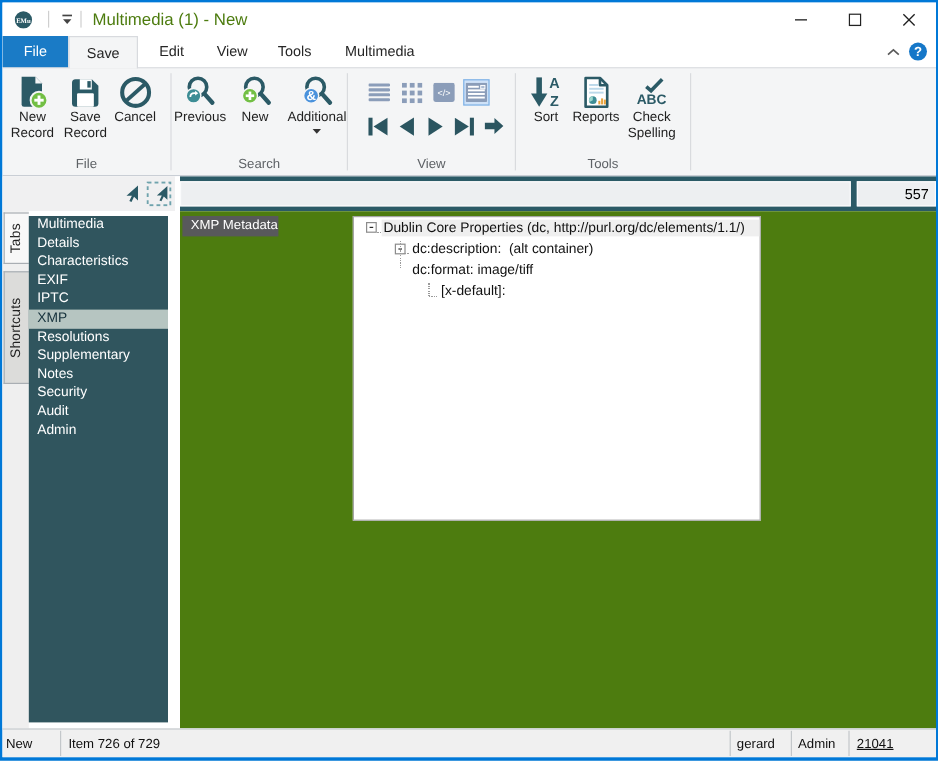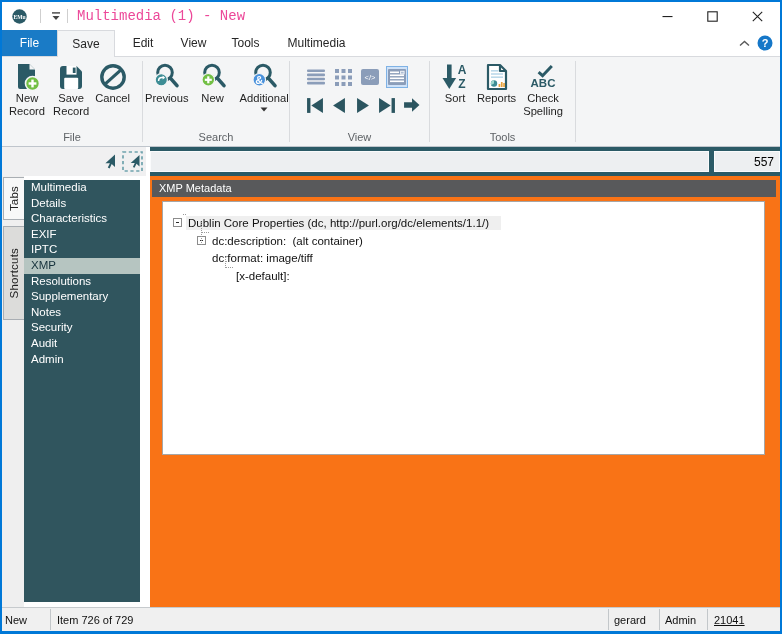--- a/index.html
+++ b/index.html
@@ -14,21 +14,21 @@
     position:relative;
   }
   
   .titlebar { height:28px; background:#ffffff; display:flex; align-items:center; flex:0 0 auto; }
   .tb-left { display:flex; align-items:center; height:100%; }
   .emu-logo { margin-left:10px; width:15px; height:15px; }
   .tb-sep { width:1px; height:14px; background:#cfcfcf; }
   .tb-sep.s1 { margin-left:13px; margin-right:8px; }
   .tb-sep.s2 { margin-left:5px; margin-right:9px; }
   .qat-btn { width:13px; height:14px; display:flex; align-items:center; justify-content:center; }
-  .window-title { font-size:14px; color:#ec4899; margin-left:0; white-space:nowrap;font-family:Liberation Mono, monospace; }
+  .window-title { font-size:14px; color:#4d7c0f; margin-left:0; white-space:nowrap; }
   .tb-controls { margin-left:auto; display:flex; height:100%; }
   .tb-btn { width:45px; height:100%; display:flex; align-items:center; justify-content:center; }
   
   .tabrow { height:27px; background:#ffffff; display:flex; align-items:stretch; border-bottom:1px solid #d8dade; flex:0 0 auto; position:relative; }
   .rtab { display:flex; align-items:center; justify-content:center; font-size:12px; color:#262626; padding:0; position:relative; }
   .rtab.file { background:#1a7bc6; color:#ffffff; width:55px; }
   .rtab.active { background:#f4f5f6; border:1px solid #d8dade; border-bottom:none; margin-bottom:-1px; z-index:2; width:58px; }
   .tabrow-right { margin-left:auto; display:flex; align-items:center; gap:5px; padding-right:7px; }
   .chev-btn { width:16px; height:16px; display:flex; align-items:center; justify-content:center; }
   
@@ -61,23 +61,23 @@
   .tabstrip { width:22px; flex:0 0 auto; background:#efefef; display:flex; flex-direction:column; align-items:flex-end; padding-top:1px; }
   .vtab { width:21px; display:flex; align-items:center; justify-content:center; border:1px solid #a9aeb3; border-right:none; background:#dcdcda; }
   .vtab span { writing-mode:vertical-rl; transform:rotate(180deg); font-size:11.5px; color:#222; letter-spacing:0.2px; }
   .vtab.active { background:#f8f8f8; }
   .vtab.tabs { height:43px; }
   .vtab.shortcuts { height:94px; margin-top:6px; }
   .sidelist { width:116px; flex:0 0 auto; background:#30555e; margin-top:4px; margin-bottom:4px; height:422px; }
   .sideitem { height:15.6px; line-height:15.6px; padding-left:7px; font-size:11.5px; color:#ffffff; white-space:nowrap; }
   .sideitem.selected { background:#b6c5c1; color:#16323c; }
   .bodygap { width:10px; flex:0 0 auto; background:#ffffff; }
-  .mainpanel { flex:1 1 auto; background:#f97316; display:flex; flex-direction:column; min-width:0; }
+  .mainpanel { flex:1 1 auto; background:#4d7c0f; display:flex; flex-direction:row; min-width:0;gap:46px; }
   .panelheader { margin:4px 4px 0 2px; height:17px; background:#58595b; color:#ffffff; font-size:11px; line-height:17px; padding-left:7px; }
-  .treebox { margin:4px 15px 0 12px; height:254px; border:1px solid #a6a6a6; background:#ffffff; position:relative; padding-top:12px; overflow:hidden; }
+  .treebox { margin:4px 15px 0 12px; height:254px; border:1px solid #a6a6a6; background:#ffffff; position:relative; padding-top:0; overflow:hidden; }
   .trow { height:17.7px; display:flex; align-items:center; position:relative; font-size:11.5px; color:#111; white-space:nowrap; }
   .tlabel { padding:1px 3px 1px 2px; white-space:pre; }
   .tlabel.selected { background:#efefef; padding-right:12px; }
   .expbox { width:9px; height:9px; border:1px solid #8c8c8c; background:#ffffff; position:relative; flex:0 0 auto; box-sizing:border-box; }
   .expbox::after { content:""; position:absolute; left:2px; right:2px; top:3px; height:1px; background:#2a2a2a; }
   .tree-lines { position:absolute; left:0; top:0; width:100%; height:100%; pointer-events:none; }
   
   .statusbar { height:24px; flex:0 0 auto; background:#f0f0f0; border-top:1px solid #c6cacd; display:flex; align-items:stretch; font-size:11px; color:#111; }
   .scell { display:flex; align-items:center; }
   .sdiv { width:1px; background:#c3c7ca; margin:1px 0; }

